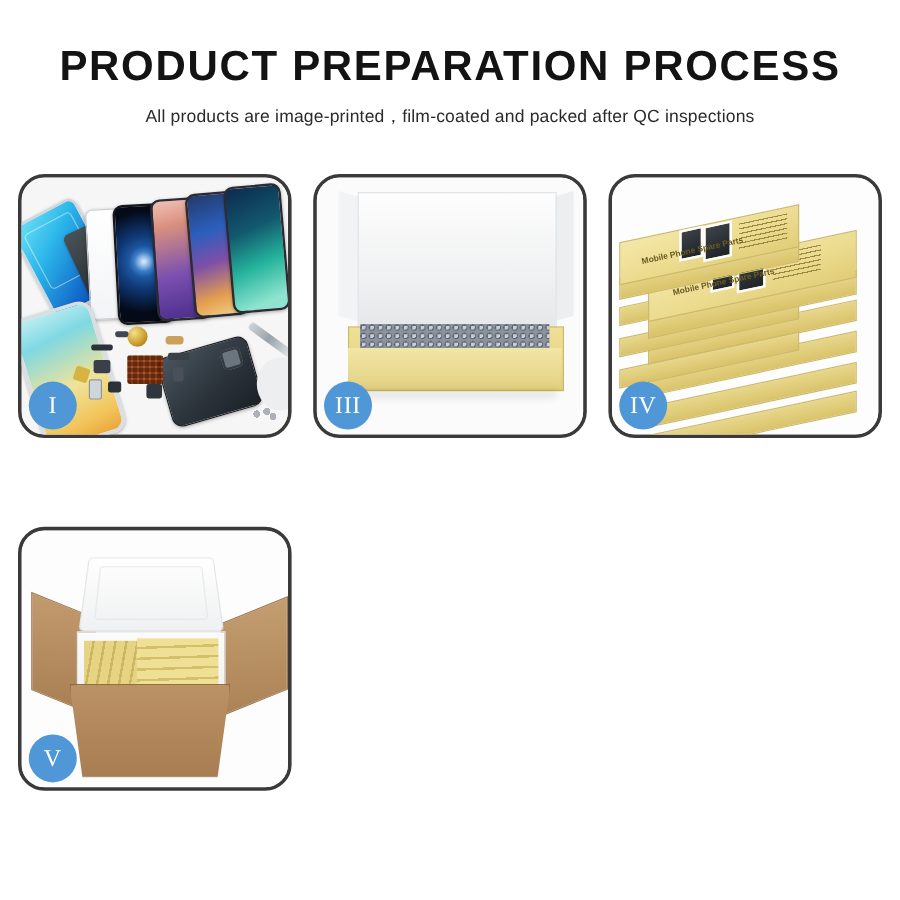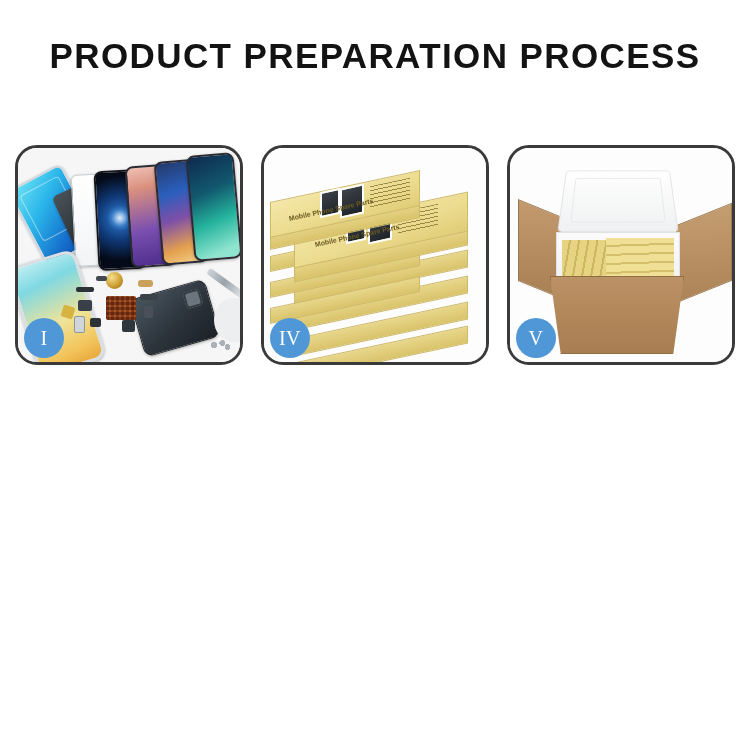--- a/index.html
+++ b/index.html
@@ -268,20 +268,21 @@
   .c-tape1{position:absolute;left:52px;top:96px;width:13px;height:16px;background:#a98255;opacity:.8;transform:rotate(8deg);}
   .c-tape2{position:absolute;left:58px;top:152px;width:13px;height:15px;background:#a98255;opacity:.8;transform:rotate(8deg);}
 </style>
 </head>
 <body>
 
 <div class="page">
 
   <div class="header">
     <div class="title">PRODUCT PREPARATION PROCESS</div>
+    <div class="subtitle">All products are image-printed，film-coated and packed after QC inspections</div>
   </div>
 
   <div class="grid">
 
     <div class="panel">
       <div class="stage">
         <div class="p1bg"></div>
         <div class="ph ph-blue"></div>
         <div class="ph ph-dark"></div>
         <div class="ph glass"></div>
@@ -306,20 +307,35 @@
         <div class="driver"></div>
         <div class="hand"></div>
         <div class="screws"></div>
       </div>
       <div class="badge">
         <span>I</span>
       </div>
     </div>
 
 
+    <div class="panel">
+      <div class="stage">
+        <div class="p3bg"></div>
+        <div class="lid-l"></div>
+        <div class="lid-r"></div>
+        <div class="lid"></div>
+        <div class="boxbase"></div>
+        <div class="bubbleinside"></div>
+        <div class="boxbase-front"></div>
+        <div class="boxshadow"></div>
+      </div>
+      <div class="badge">
+        <span>III</span>
+      </div>
+    </div>
 
     <div class="panel">
       <div class="stage">
         <div class="p4bg"></div>
         <div class="stackwrap">
           <div class="sbox sbox-side bx9"></div>
           <div class="sbox sbox-side bx8"></div>
           <div class="sbox sbox-side bx7"></div>
           <div class="sbox sbox-side bx6"></div>
           <div class="sbox sbox-side bx5"></div>

